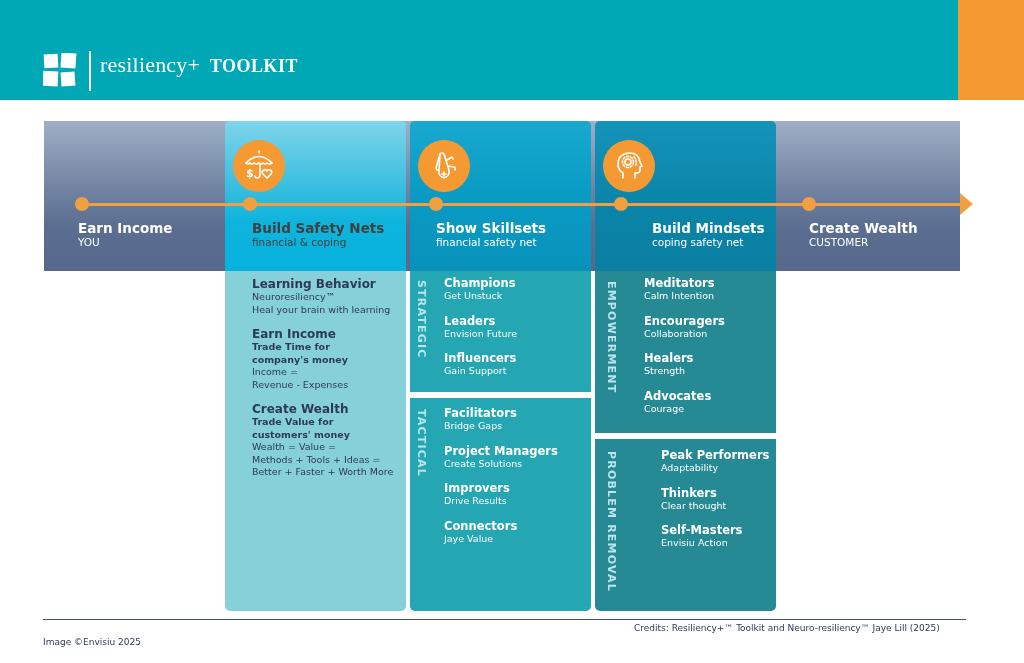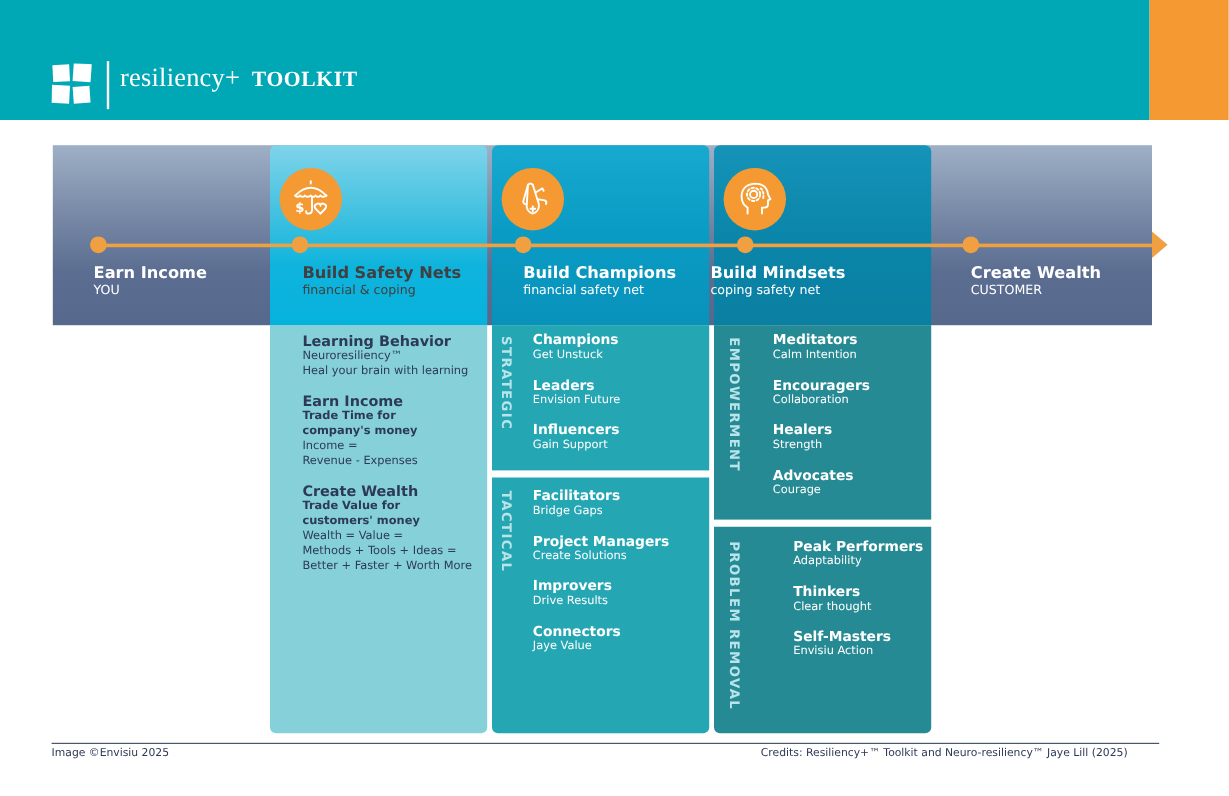--- a/index.html
+++ b/index.html
@@ -62,21 +62,21 @@
   .roles { position: absolute; color: #ffffff; }
   .role { margin-bottom: 13px; }
   .role-title { font-size: 11.5px; font-weight: 700; line-height: 13px; }
   .role-sub { font-size: 9.5px; line-height: 11.5px; }
 
   .vlabel { position: absolute; writing-mode: vertical-rl; color: #b8e4ea; font-size: 11px; font-weight: 700;
     letter-spacing: 1.2px; white-space: nowrap; }
 
   
   .footer-line { position: absolute; left: 43px; top: 619px; width: 923px; height: 1px; background: #44576b; }
-  .footer-left { position: absolute; left: 43px; top: 623px; font-size: 9px; color: #2d3a55; }
+  .footer-left { position: absolute; left: 43px; top: 637px; font-size: 9px; color: #2d3a55; }
   .footer-right { position: absolute; left: 634px; top: 623px; font-size: 9px; color: #2d3a55; white-space: nowrap; }
 </style>
 </head>
 <body>
 
 <div class="header"></div>
 <div class="header-accent"></div>
 <svg class="logo" viewBox="0 0 34 34">
   <rect x="1" y="1" width="14" height="14" fill="#fff" transform="rotate(-3 8 8)"></rect>
   <rect x="18" y="0" width="15" height="15" fill="#fff" transform="rotate(4 25 7)"></rect>
@@ -138,24 +138,24 @@
 
 <div class="stage light" style="left:78px">
   <div class="stage-title">Earn Income</div>
   <div class="stage-sub">YOU</div>
 </div>
 <div class="stage dark" style="left:252px">
   <div class="stage-title">Build Safety Nets</div>
   <div class="stage-sub">financial &amp; coping</div>
 </div>
 <div class="stage light" style="left:436px">
-  <div class="stage-title">Build Champions</div>
+  <div class="stage-title">Show Skillsets</div>
   <div class="stage-sub">financial safety net</div>
 </div>
-<div class="stage light" style="left:592px">
+<div class="stage light" style="left:652px">
   <div class="stage-title">Build Mindsets</div>
   <div class="stage-sub">coping safety net</div>
 </div>
 <div class="stage light" style="left:809px">
   <div class="stage-title">Create Wealth</div>
   <div class="stage-sub">CUSTOMER</div>
 </div>
 
 <div class="safety-content">
   <div class="sc-block">

